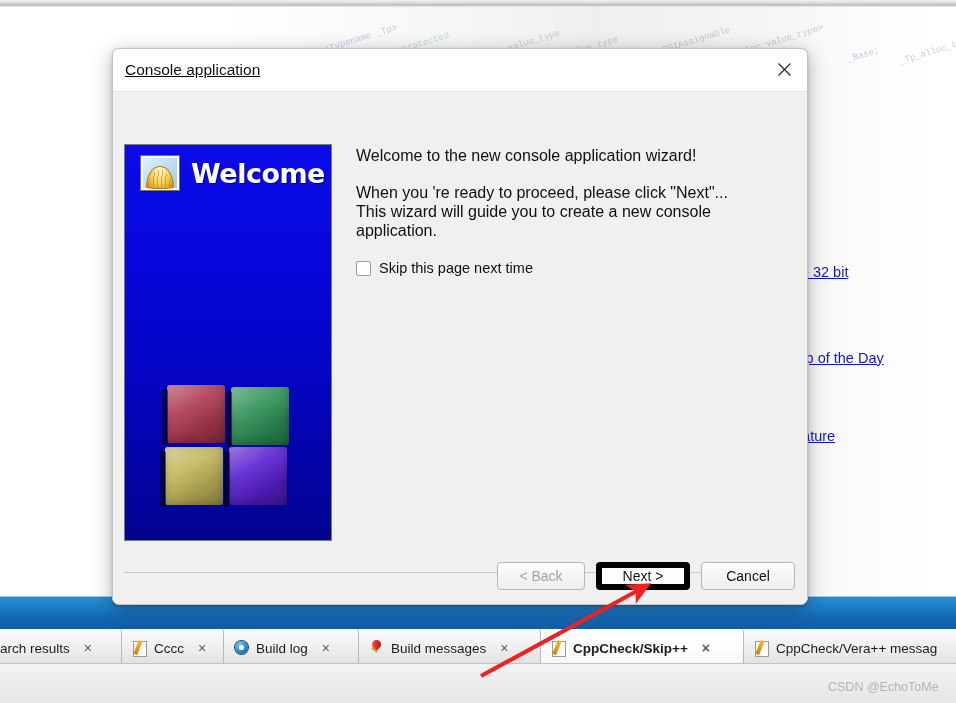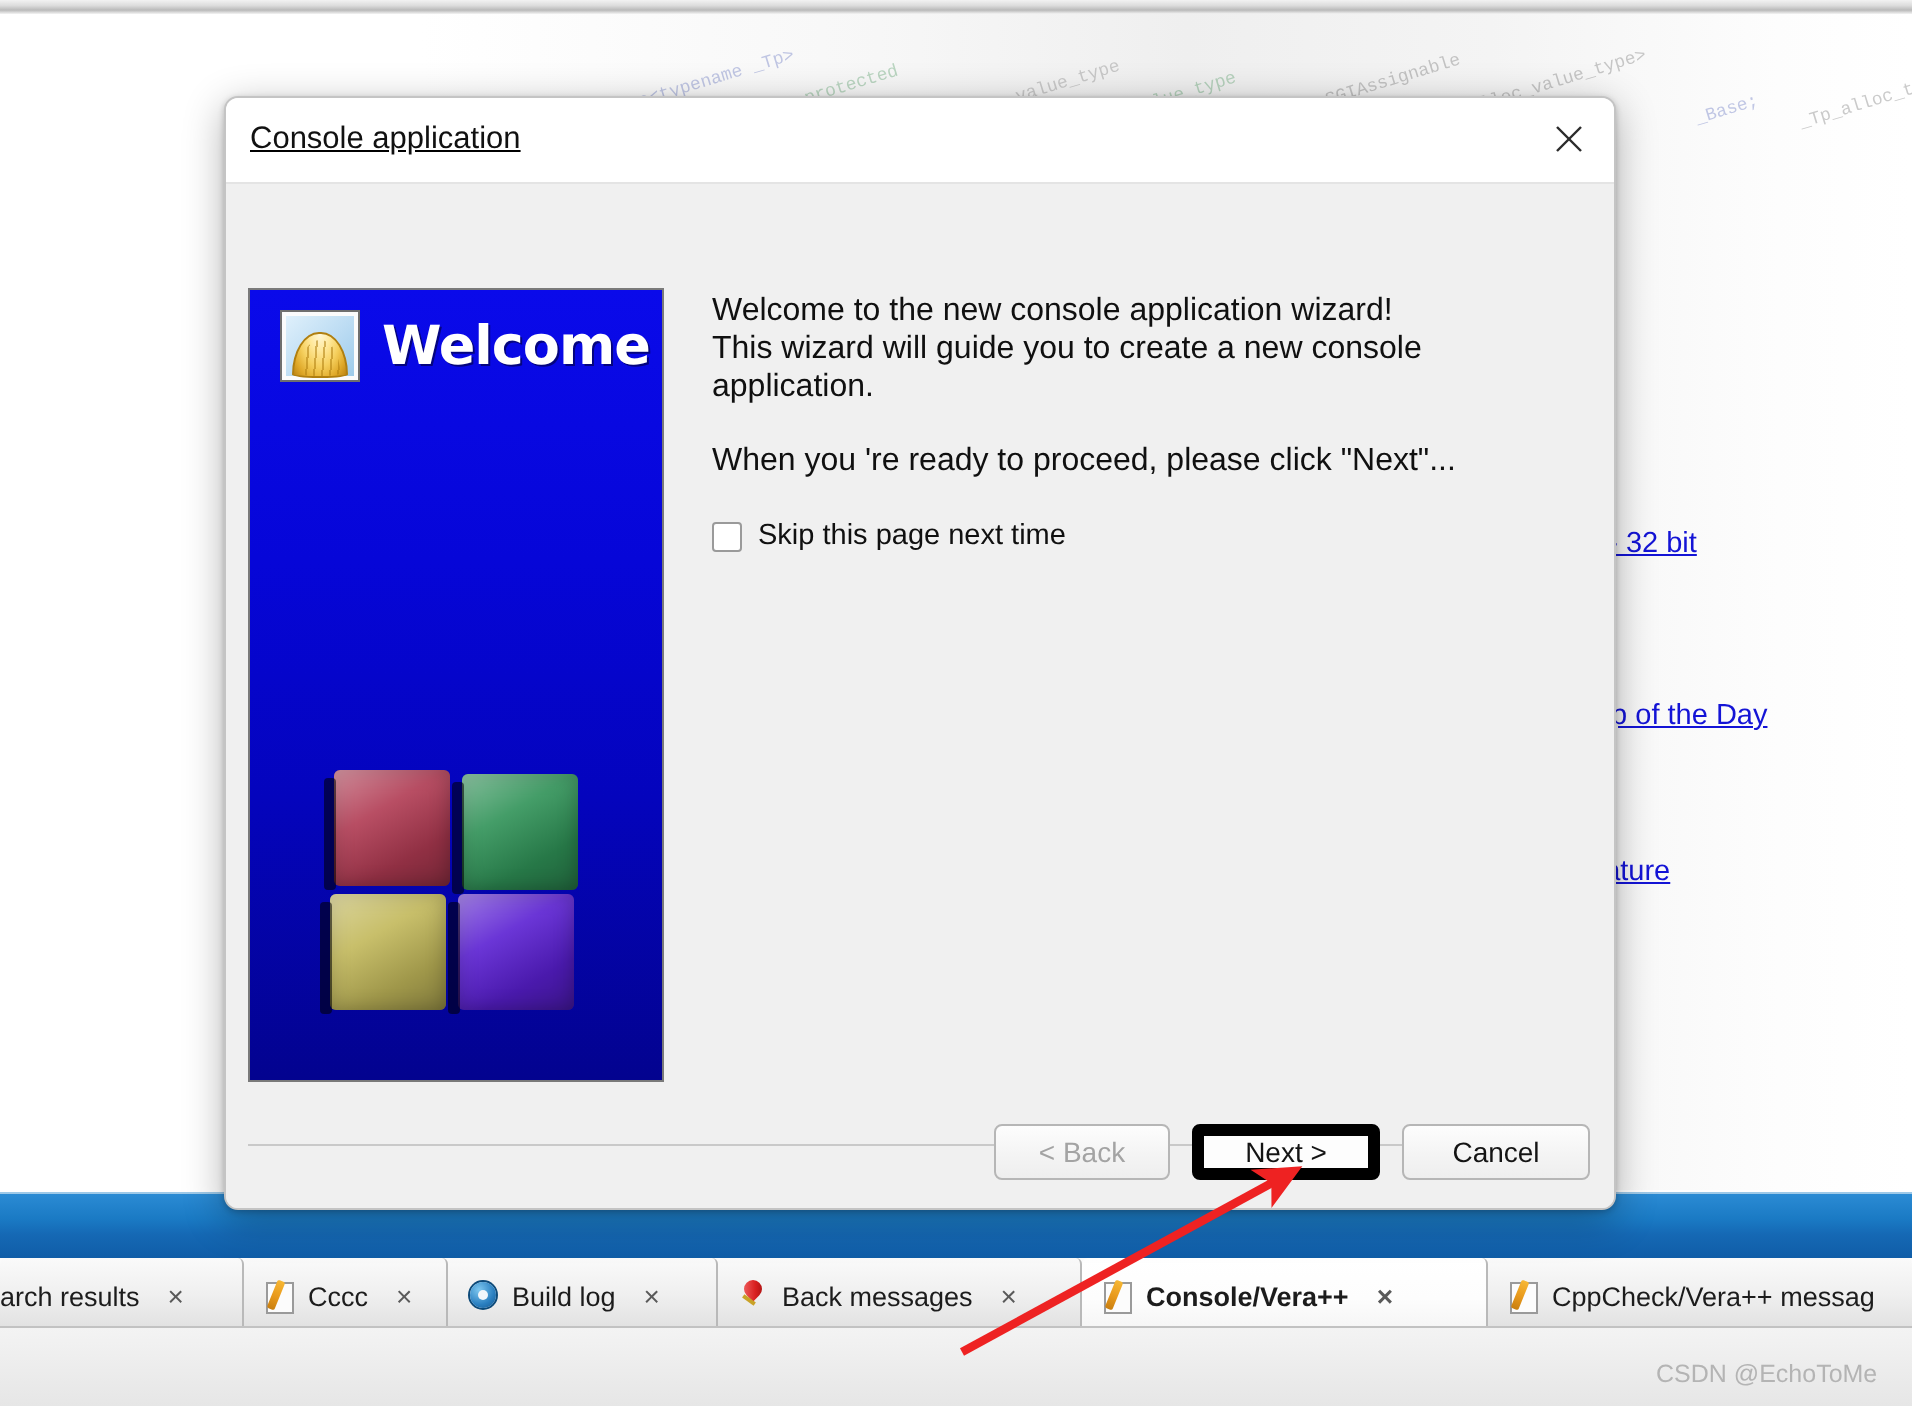--- a/index.html
+++ b/index.html
@@ -378,27 +378,27 @@
       </div>
 
       <div class="tab" style="width:135px;">
         <span class="tab-ico ico-gear"></span>
         <span>Build log</span>
         <span class="tab-close">×</span>
       </div>
 
       <div class="tab" style="width:182px;">
         <span class="tab-ico ico-pin"></span>
-        <span>Back messages</span>
+        <span>Build messages</span>
         <span class="tab-close">×</span>
       </div>
 
       <div class="tab active" style="width:203px;">
         <span class="tab-ico ico-pencil"></span>
-        <span>Console/Vera++</span>
+        <span>CppCheck/Skip++</span>
         <span class="tab-close">×</span>
       </div>
 
       <div class="tab" style="width:212px; border-right:none;text-align:right;">
         <span class="tab-ico ico-pencil"></span>
         <span>CppCheck/Vera++ messag</span>
       </div>
 
     </div>
     <div class="tabbar-sep"></div>
@@ -440,22 +440,22 @@
               <span class="shade"></span>
             </div>
           <div class="cube cube-purple">
               <span class="shade"></span>
             </div>
         </div>
       </div>
 
       <div class="content">
         <p class="para">Welcome to the new console application wizard!</p>
+        <p class="para second">When you 're ready to proceed, please click "Next"...</p>
         <p class="para">This wizard will guide you to create a new console application.</p>
-        <p class="para second">When you 're ready to proceed, please click "Next"...</p>
 
         <div class="chk-row">
           <span class="chkbox"></span>
           <span class="chk-label">Skip this page next time</span>
         </div>
       </div>
 
       <div class="hr"></div>
 
       <div class="btnrow">

